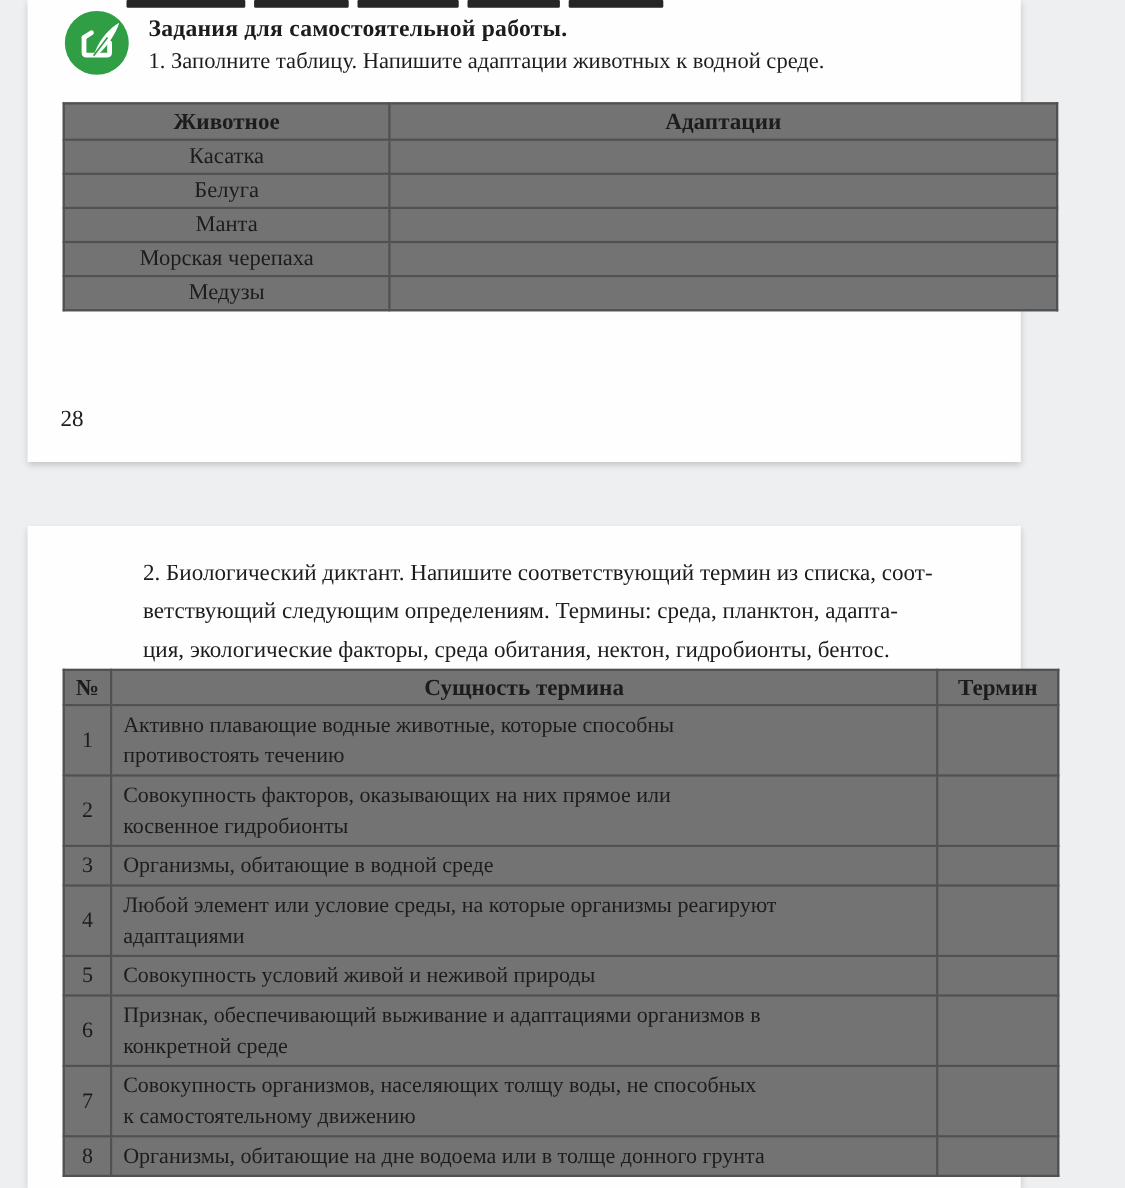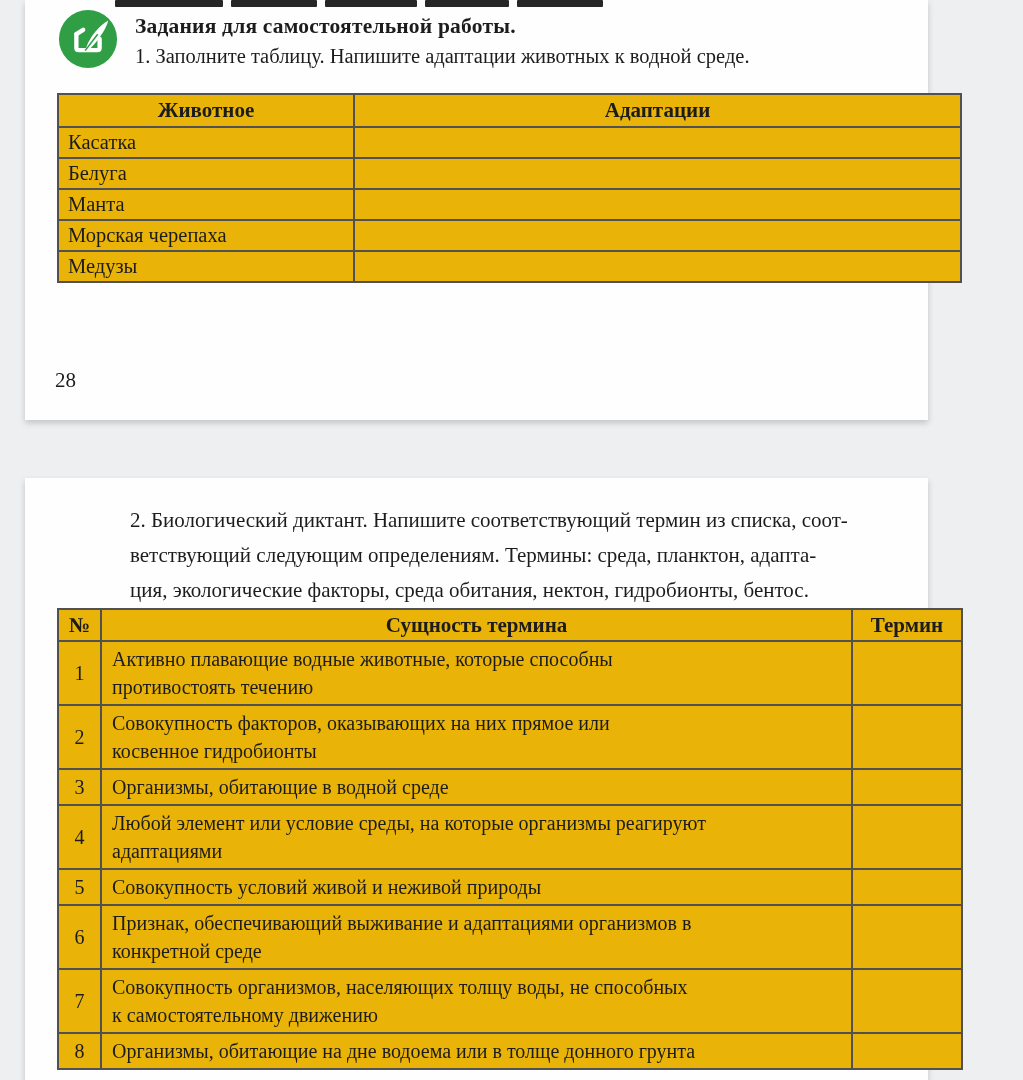--- a/index.html
+++ b/index.html
@@ -24,27 +24,27 @@
 
   .title {
     position:absolute; left:110px; top:14px;
     font-size:21.5px; font-weight:bold; letter-spacing:0.2px;
   }
   .instr1 {
     position:absolute; left:110px; top:45px;
     font-size:20.5px;
   }
 
-  table { border-collapse:collapse; background:#eab308;font-family:Liberation Serif, serif; }
+  table { border-collapse:collapse; background:#737373;font-family:Liberation Serif, serif; }
   th, td { border:2px solid #515151; }
 
   
   #t1 { position:absolute; left:32px; top:93px; width:905px; table-layout:fixed; }
   #t1 th { height:33px; font-size:21px; font-weight:bold; text-align:center; }
-  #t1 td { height:31px; font-size:20.5px; padding:0 9px; text-align:left; }
+  #t1 td { height:31px; font-size:20.5px; padding:0 9px; text-align:center; }
   #t1 .c1 { width:296px; }
 
   .page-number { position:absolute; left:30px; top:368px; font-size:21px; }
 
   
   .instr2 {
     position:absolute; left:105px; top:25px; width:845px;
     font-size:21px; line-height:35px; white-space:pre-line;
   }
 

